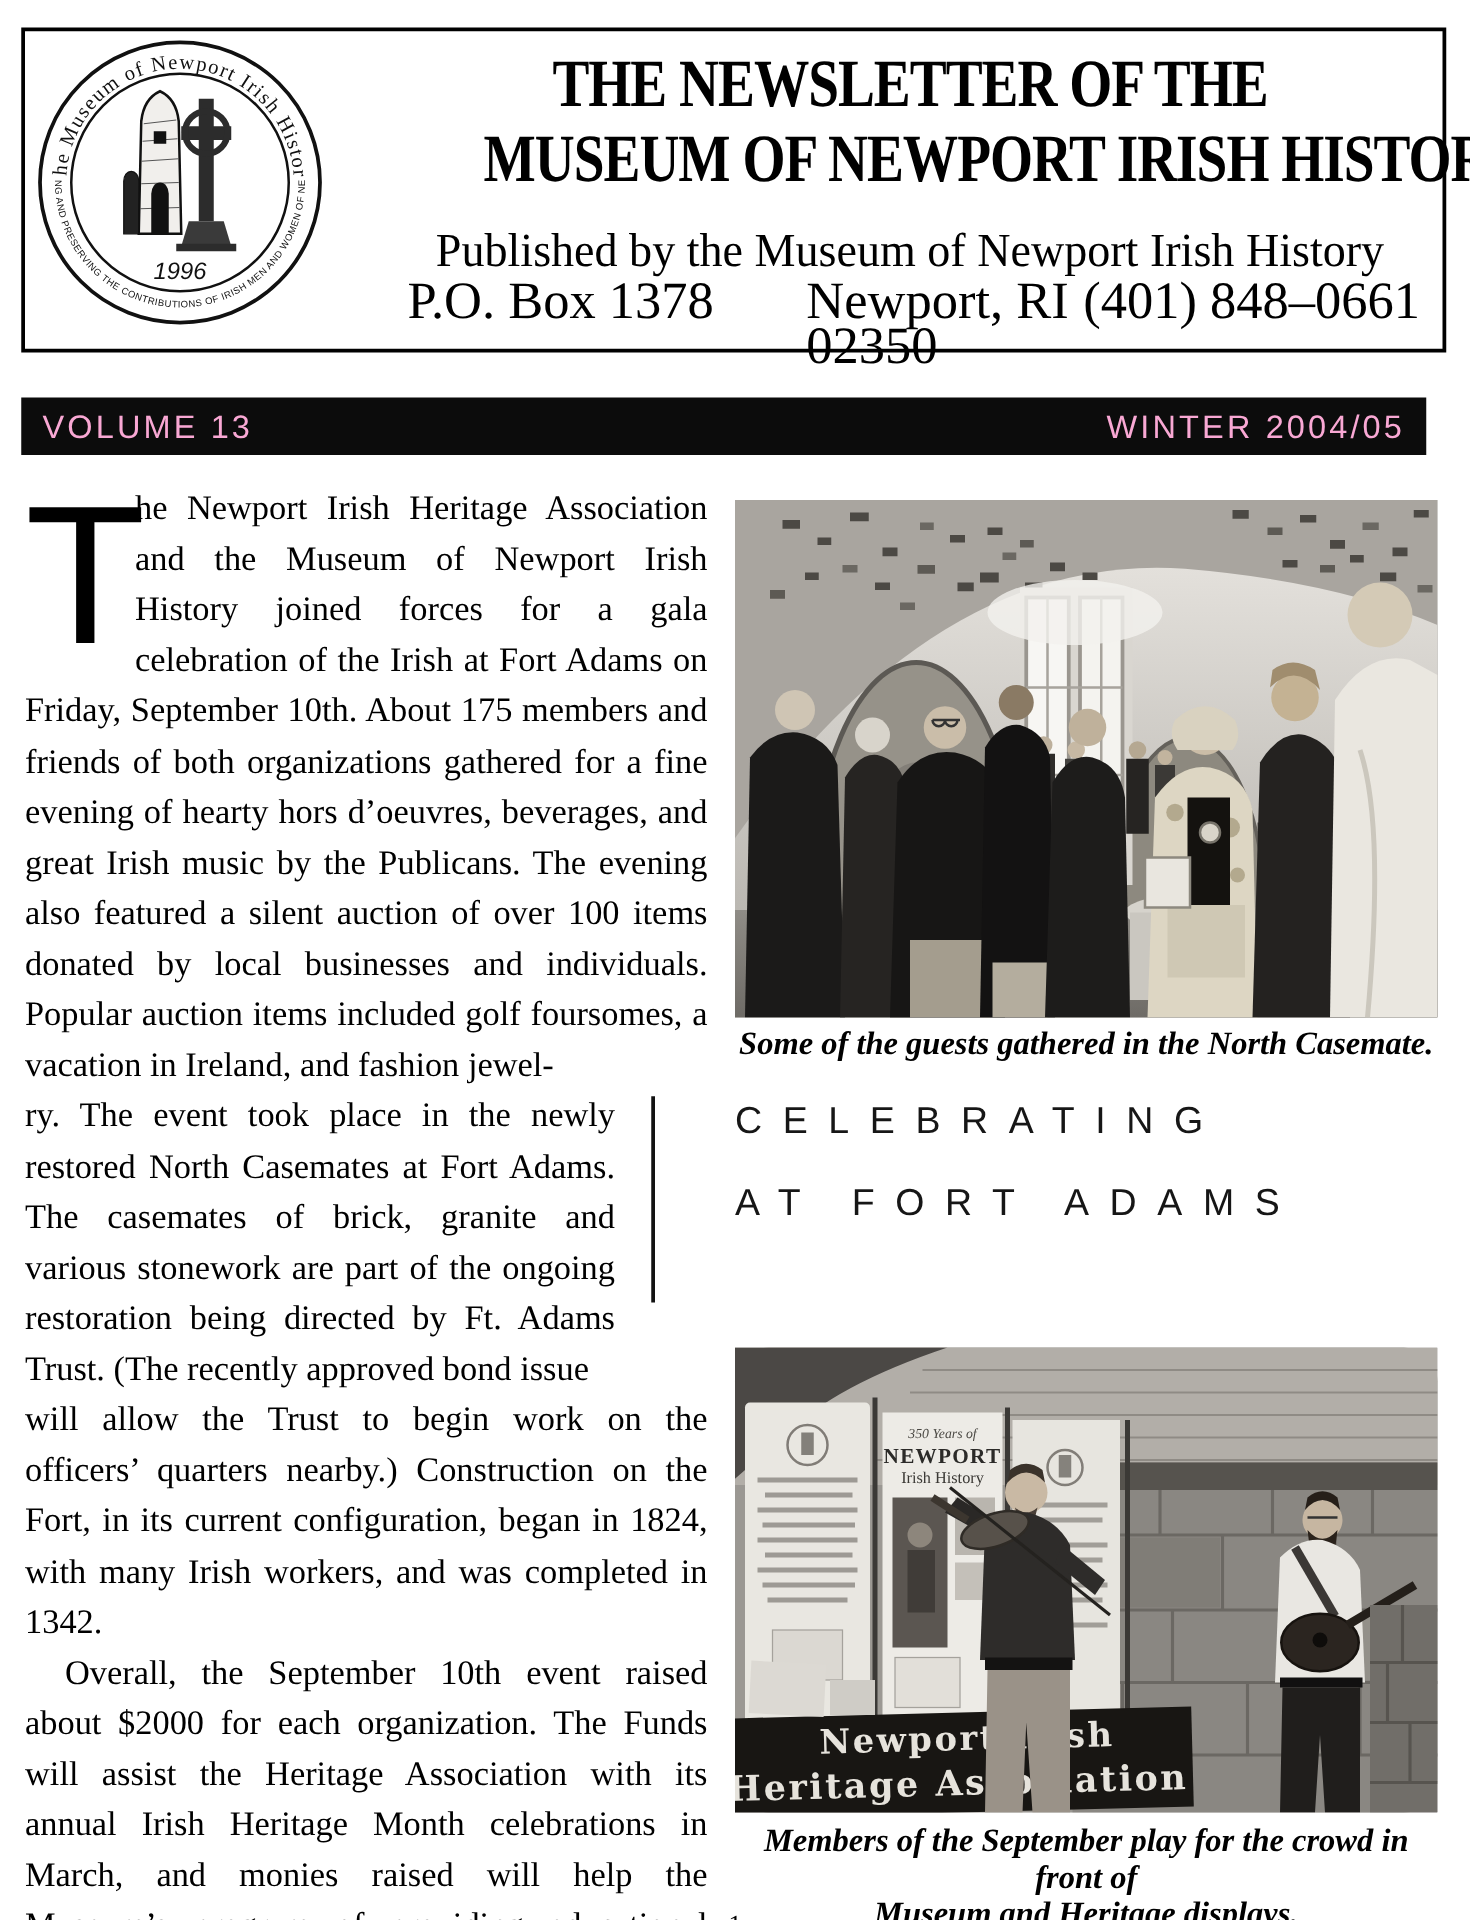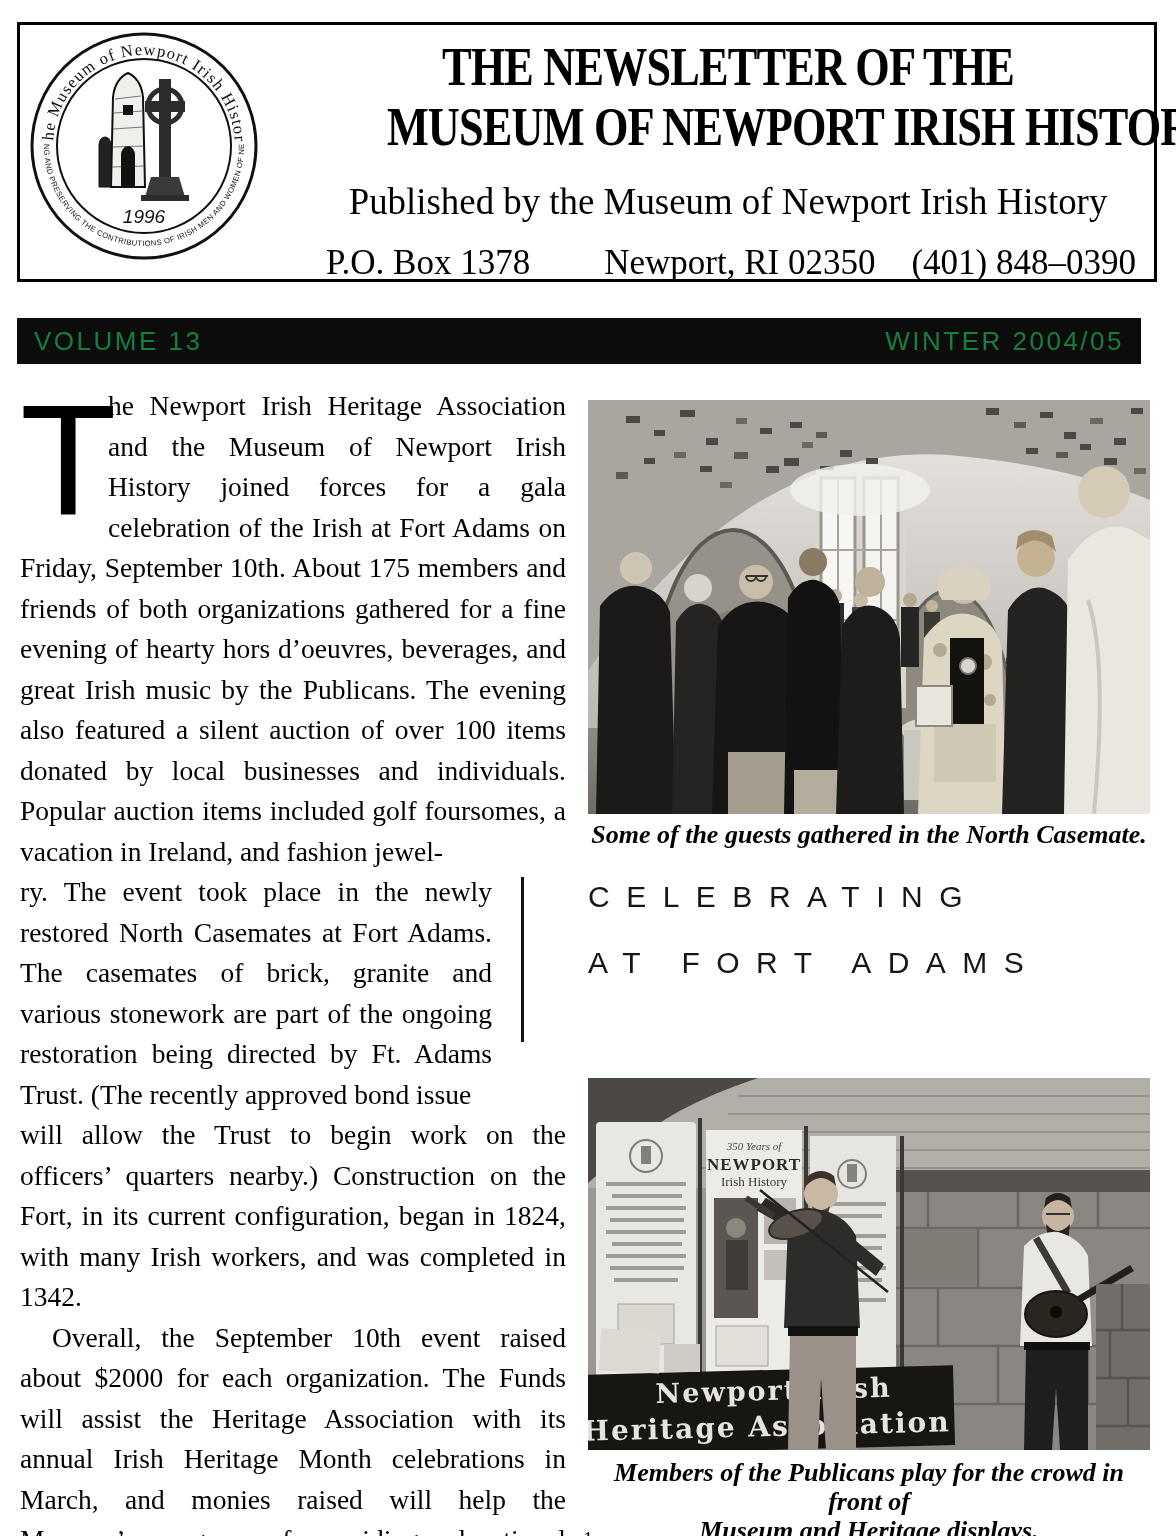--- a/index.html
+++ b/index.html
@@ -20,33 +20,33 @@
   .mast-title{
     font-weight:bold;font-size:54px;line-height:60px;white-space:nowrap;
     transform:scaleX(0.82);transform-origin:50% 50%;
     letter-spacing:-1px;
   }
   .mast-pub{
     font-size:38px;line-height:44px;margin-top:22px;white-space:nowrap;
     transform:scaleX(0.97);transform-origin:50% 50%;
   }
   .mast-contact{
-    margin-top:22px;font-size:35px;line-height:36px;
+    margin-top:0;font-size:42px;line-height:36px;
     display:grid;grid-template-columns:auto 1fr auto;
     text-align:left;padding:0 8px 0 14px;
   }
   .mast-contact .mid{padding-left:74px;}
 
   
   .issuebar{
     left:17px;top:318px;width:1124px;height:46px;background:#0c0c0c;
     display:flex;align-items:center;justify-content:space-between;
     padding:0 17px;box-sizing:border-box;
     font-family:"Liberation Sans",sans-serif;
-    color:#15803d;font-size:26px;letter-spacing:2.5px;font-weight:500;
+    color:#f9a8d4;font-size:26px;letter-spacing:2.5px;font-weight:500;
   }
 
   
   .bodycol{left:20px;top:386px;width:546px;font-size:27.5px;line-height:40.5px;text-align:justify;}
   .dropcap{
     float:left;width:88px;height:162px;
     font-family:"Liberation Sans",sans-serif;
     font-size:158px;line-height:148px;font-weight:400;
   }
   .seg-b{width:472px;}
@@ -108,21 +108,21 @@
     </svg>
   </div>
 
   <div class="abs mast-text">
     <div class="mast-title">THE NEWSLETTER OF THE</div>
     <div class="mast-title">MUSEUM OF NEWPORT IRISH HISTORY</div>
     <div class="mast-pub">Published by the Museum of Newport Irish History</div>
     <div class="mast-contact">
       <span>P.O. Box 1378</span>
       <span class="mid">Newport, RI  02350</span>
-      <span>(401) 848–0390</span>
+      <span>(401) 848–0661</span>
     </div>
   </div>
 </div>
 
 <div class="abs issuebar">
   <span>VOLUME 13</span>
   <span>WINTER 2004/05</span>
 </div>
 
 <div class="abs bodycol">
@@ -381,17 +381,17 @@
       <rect x="436" y="264" width="66" height="8" fill="#111010"></rect>
       <path d="M438,272 L436,372 L464,372 L468,310 L472,372 L500,372 L500,272 Z" fill="#201e1c"></path>
     </g>
 
     <rect x="508" y="206" width="54" height="166" fill="#716e69"></rect>
     <path d="M508,252 h54 M508,300 h54 M508,348 h54 M534,206 v46 M522,252 v48 M540,300 v48" stroke="#57544f" stroke-width="2.5"></path>
   </svg>
 </div>
 
 <div class="abs caption" style="top:1458px;">
-  <div>Members of the Publicans play for the crowd in front of</div>
+  <div>Members of the September play for the crowd in front of</div>
   <div>Museum and Heritage displays.</div>
 </div>
 
 <div class="abs pageno">1</div>
 
 </body></html>

